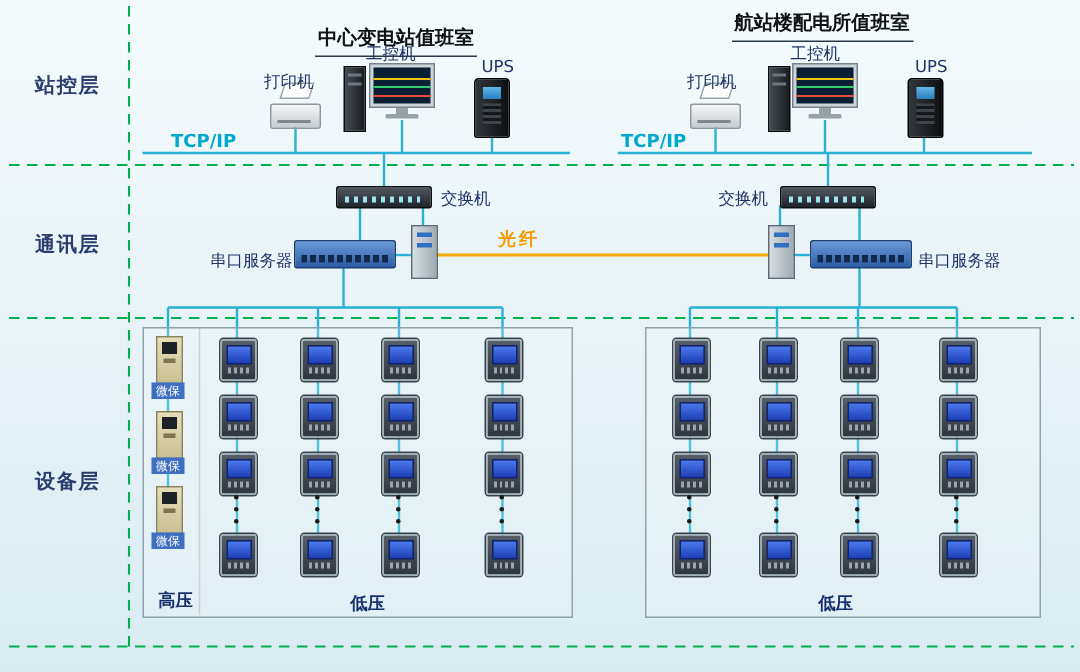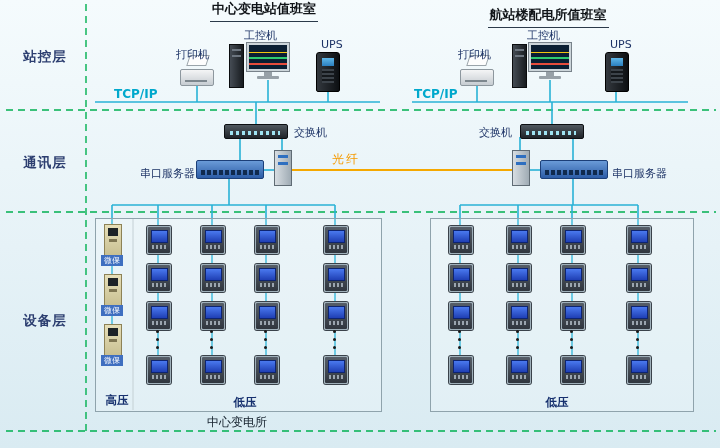--- a/index.html
+++ b/index.html
@@ -6,21 +6,21 @@
   .canvas{position:relative;width:720px;height:448px;overflow:hidden;
     background:linear-gradient(180deg,#f5fbfd 0%,#e6f2f7 55%,#d9ebf2 100%);
     font-family:"DejaVu Sans","Liberation Sans",sans-serif;}
   .wires{position:absolute;left:0;top:0;z-index:1;pointer-events:none;}
   .lbl{position:absolute;z-index:4;color:#1d3366;font-size:11px;white-space:nowrap;}
   .title{position:absolute;z-index:4;font-size:13px;font-weight:bold;color:#101418;text-align:center;}
   .title span{display:inline-block;border-bottom:1px solid #2b3a4a;padding:0 2px 3px;}
   .layer-label{position:absolute;left:14px;width:62px;text-align:center;z-index:4;
     font-size:13.5px;font-weight:bold;color:#2c3e70;letter-spacing:1px;}
   .tcpip{position:absolute;z-index:4;font-size:12px;font-weight:bold;color:#00a8cc;}
-  .fiber-label{position:absolute;z-index:4;font-size:12px;font-weight:normal;color:#f59a00;letter-spacing:2px;}
+  .fiber-label{position:absolute;z-index:4;font-size:12px;font-weight:bold;color:#f59a00;letter-spacing:2px;}
   .hvlv{position:absolute;z-index:4;font-size:11.5px;font-weight:bold;color:#16306e;text-align:center;}
   .caption{position:absolute;z-index:4;font-size:12px;color:#14202c;text-align:center;width:120px;}
   .devbox{position:absolute;top:218px;height:192px;border:1px solid #8fa3ac;z-index:2;background:rgba(255,255,255,0.18);}
   
   .printer{position:absolute;width:34px;height:26px;z-index:3;}
   .printer .paper{position:absolute;top:-5px;left:8px;width:18px;height:9px;background:#fdfdfd;border:1px solid #9aa4aa;transform:skewX(-18deg);}
   .printer .pbody{position:absolute;bottom:0;left:0;width:32px;height:15px;background:linear-gradient(#f4f5f6,#c6ccd1);border:1px solid #8d979e;border-radius:2px;}
   .printer .slot{position:absolute;bottom:4px;left:5px;width:22px;height:2px;background:#7d878e;}
   .tower{position:absolute;width:13px;height:42px;background:linear-gradient(90deg,#454c54,#181c20);border:1px solid #0a0c0e;z-index:3;}
   .tower i{display:block;margin:4px 2px 0;height:2px;background:#6d7680;}
@@ -93,21 +93,21 @@
         <path d="M572 205 V369"></path>
         <path d="M638 205 V369"></path>
     </g>
     <path d="M290 170 H512" stroke="#f5a800" stroke-width="2" fill="none"></path>
   </svg>
 
   <div class="layer-label" style="top:48px">站控层</div>
   <div class="layer-label" style="top:154px">通讯层</div>
   <div class="layer-label" style="top:312px">设备层</div>
 
-  <div class="title" style="left:196px;top:0;width:136px"><span>中心变电站值班室</span></div>
+  <div class="title" style="left:196px;top:16px;width:136px"><span>中心变电站值班室</span></div>
   <div class="title" style="left:472px;top:6px;width:152px"><span>航站楼配电所值班室</span></div>
 
   <div class="lbl" style="left:176px;top:47px">打印机</div>
   <div class="printer" style="left:180px;top:60px">
     <div class="paper"></div>
     <div class="pbody"></div>
     <div class="slot"></div>
   </div>
   <div class="lbl" style="left:244px;top:28px">工控机</div>
   <div class="tower" style="left:229px;top:44px">
@@ -178,21 +178,20 @@
       <div class="ports"></div>
     </div>
   <div class="lbl" style="left:612px;top:166px">串口服务器</div>
 
   <div class="devbox" style="left:95px;width:285px"></div>
   <div class="devbox" style="left:430px;width:262px"></div>
 
   <div class="hvlv" style="left:97px;top:393px;width:40px">高压</div>
   <div class="hvlv" style="left:220px;top:395px;width:50px">低压</div>
   <div class="hvlv" style="left:532px;top:395px;width:50px">低压</div>
-  <div class="caption" style="left:177px;top:414px">中心变电所</div>
 
 <div class="meter" style="left: 147px; top: 226px;">
       <div class="mscreen"></div>
       <div class="mkeys"></div>
     </div>
     <div class="meter" style="left: 147px; top: 264px;">
       <div class="mscreen"></div>
       <div class="mkeys"></div>
     </div>
     <div class="meter" style="left: 147px; top: 302px;">

